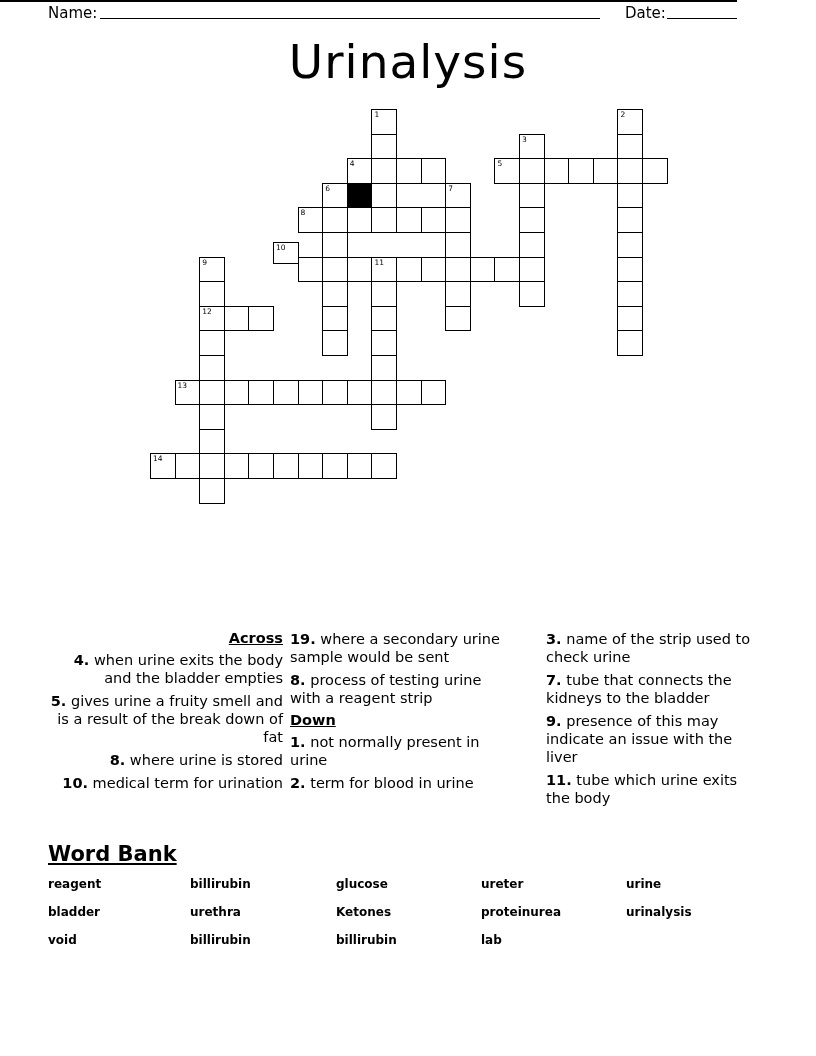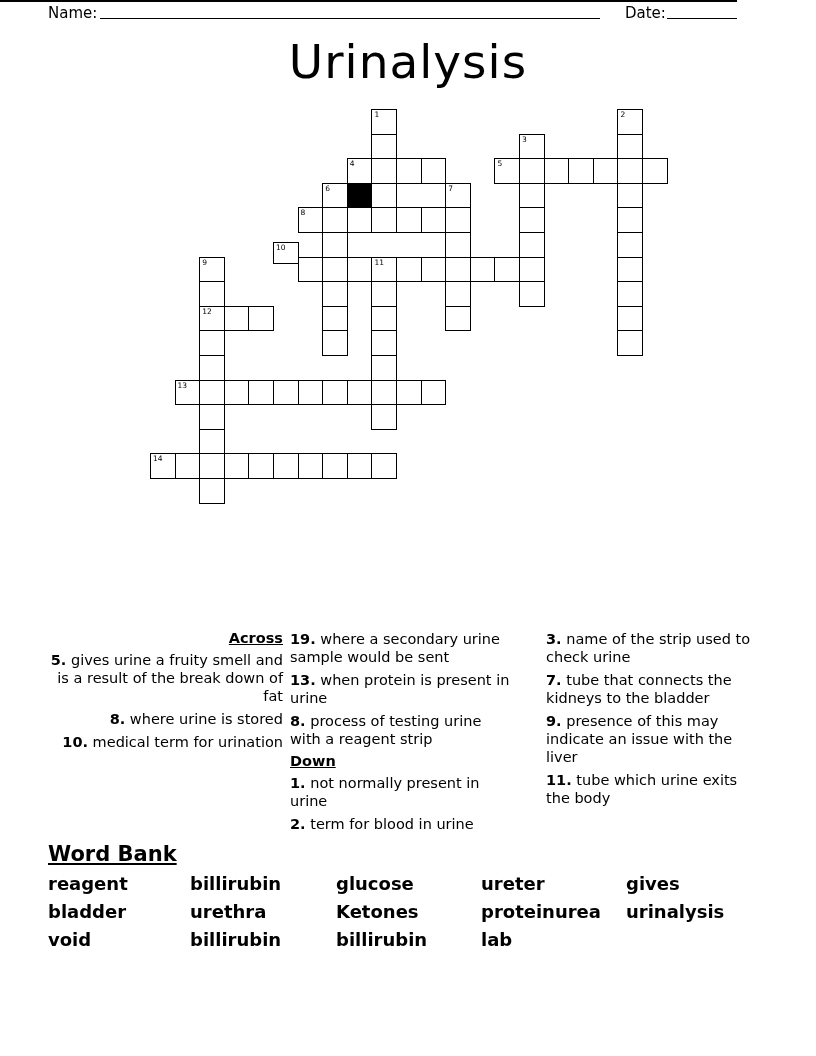--- a/index.html
+++ b/index.html
@@ -50,21 +50,21 @@
   
   .wordbank-heading {
     position:absolute; left:48px; top:842px;
     font-size:21px; font-weight:bold; text-decoration:underline;
   }
   .wordbank {
     position:absolute; left:48px; top:874px; width:720px;
     display:grid; grid-template-columns:142px 146px 145px 145px 1fr;
     row-gap:8px;
   }
-  .word { font-size:18px; font-weight:bold; line-height:20px; }
+  .word { font-size:12px; font-weight:bold; line-height:20px; }
 </style>
 </head>
 <body>
 
 <div class="page">
 
   <div class="topline"></div>
 
   <span class="hdr-label name-label">Name:</span>
   <div class="fill-line name-line"></div>
@@ -193,47 +193,47 @@
       <div class="cell" style="left: 147.6px; top: 344.4px; width: 25.6px; height: 25.6px;"></div>
       <div class="cell" style="left: 172.2px; top: 344.4px; width: 25.6px; height: 25.6px;"></div>
       <div class="cell" style="left: 196.8px; top: 344.4px; width: 25.6px; height: 25.6px;"></div>
       <div class="cell" style="left: 221.4px; top: 344.4px; width: 25.6px; height: 25.6px;"></div>
       <div class="cell black" style="left: 196.8px; top: 73.8px; width: 25.6px; height: 25.6px;"></div>
     </div>
 
   <div class="clues">
     <div class="clue-col clue-col-1">
         <div class="clue-heading">Across</div>
+        <p class="clue"><b>4.</b> when urine exits the body and the bladder empties</p>
         <p class="clue"><b>5.</b> gives urine a fruity smell and is a result of the break down of fat</p>
         <p class="clue"><b>8.</b> where urine is stored</p>
         <p class="clue"><b>10.</b> medical term for urination</p>
       </div>
     <div class="clue-col clue-col-2">
         <p class="clue"><b>19.</b> where a secondary urine sample would be sent</p>
-        <p class="clue"><b>13.</b> when protein is present in urine</p>
         <p class="clue"><b>8.</b> process of testing urine with a reagent strip</p>
         <div class="clue-heading">Down</div>
         <p class="clue"><b>1.</b> not normally present in urine</p>
         <p class="clue"><b>2.</b> term for blood in urine</p>
       </div>
     <div class="clue-col clue-col-3">
         <p class="clue"><b>3.</b> name of the strip used to check urine</p>
         <p class="clue"><b>7.</b> tube that connects the kidneys to the bladder</p>
         <p class="clue"><b>9.</b> presence of this may indicate an issue with the liver</p>
         <p class="clue"><b>11.</b> tube which urine exits the body</p>
       </div>
   </div>
 
   <div class="wordbank-heading">Word Bank</div>
   <div class="wordbank" id="wordbank">
       <div class="word">reagent</div>
       <div class="word">billirubin</div>
       <div class="word">glucose</div>
       <div class="word">ureter</div>
-      <div class="word">gives</div>
+      <div class="word">urine</div>
       <div class="word">bladder</div>
       <div class="word">urethra</div>
       <div class="word">Ketones</div>
       <div class="word">proteinurea</div>
       <div class="word">urinalysis</div>
       <div class="word">void</div>
       <div class="word">billirubin</div>
       <div class="word">billirubin</div>
       <div class="word">lab</div>
     </div>

